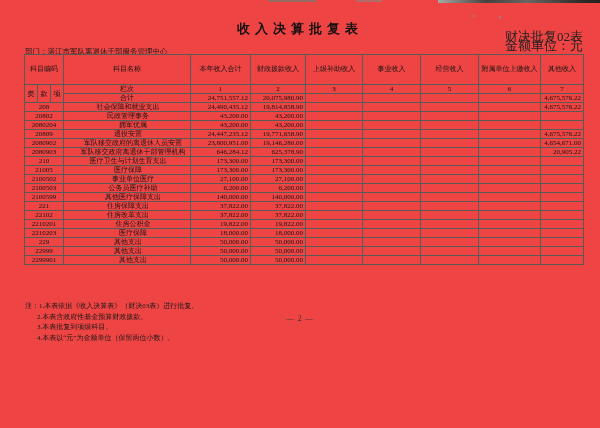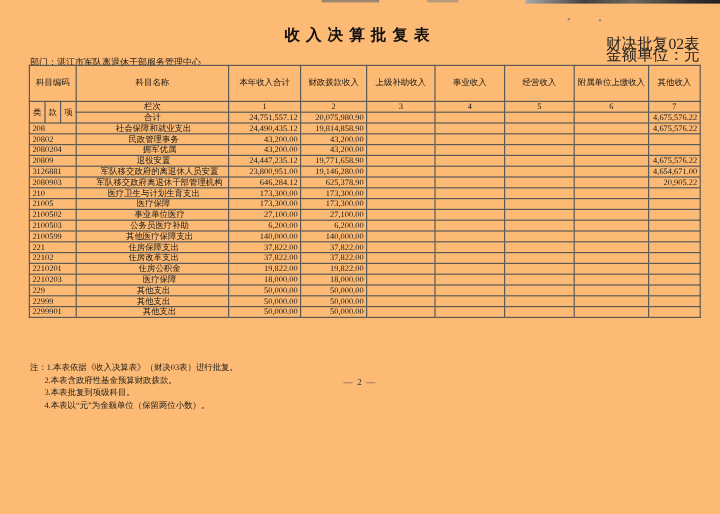--- a/index.html
+++ b/index.html
@@ -1,18 +1,18 @@
 <!DOCTYPE html>
 <html><head>
 <meta charset="utf-8">
 <style>
   html,body { margin:0; padding:0; background:#dcdcd8; }
   .page {
     position:relative; width:600px; height:428px; margin:0 auto;
-    background:#fdba74; overflow:hidden;
+    background:#ef4444; overflow:hidden;
     font-family:"Liberation Serif","DejaVu Serif",serif; color:#1d1d1b;
   }
   
   .artifact-strip { position:absolute; top:0; height:3px; }
   .artifact-dot { position:absolute; width:2px; height:2px; background:#8a8a86; border-radius:50%; }
 
   .title {
     position:absolute; top:20px; left:0; width:100%;
     text-align:center; font-size:13px; font-weight:bold; letter-spacing:5px;
     color:#111;
@@ -30,21 +30,21 @@
     border-collapse:collapse; table-layout:fixed;
   }
   .decision td, .decision th {
     border:1px solid #5a5a56; font-weight:normal;
     font-size:7px; line-height:8px; height:8px; padding:0 2px;
     white-space:nowrap; overflow:hidden; color:#151513;
   }
   .decision th.main { height:29px; text-align:center; white-space:normal; line-height:9px; padding:0 1px; }
   .decision .center { text-align:center; padding:0; }
   .decision .num { text-align:right; }
-  .decision .code { text-align:left; padding-left:2px; }
+  .decision .code { text-align:center; padding-left:2px; }
   .decision .name { text-align:center; padding-left:4px; }
   .decision .name.indent { padding-left:14px; }
 
   .notes {
     position:absolute; left:25px; top:275px; font-size:7px; line-height:10.5px; color:#1a1a18;margin-top:26px;
   }
   .notes .note-line { white-space:nowrap; }
   .notes .note-line + .note-line { padding-left:12px; }
   .footer-page {
     position:absolute; top:314px; left:0; width:100%;
@@ -160,21 +160,21 @@
           <td class="name">退役安置</td>
           <td class="num">24,447,235.12</td>
           <td class="num">19,771,658.90</td>
           <td class="num"></td>
           <td class="num"></td>
           <td class="num"></td>
           <td class="num"></td>
           <td class="num">4,675,576.22</td>
         </tr>
         <tr>
-          <td class="code" colspan="3">3126881</td>
+          <td class="code" colspan="3">2080902</td>
           <td class="name indent">军队移交政府的离退休人员安置</td>
           <td class="num">23,800,951.00</td>
           <td class="num">19,146,280.00</td>
           <td class="num"></td>
           <td class="num"></td>
           <td class="num"></td>
           <td class="num"></td>
           <td class="num">4,654,671.00</td>
         </tr>
         <tr>

